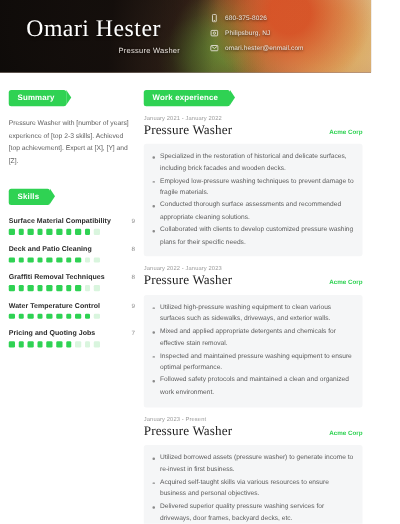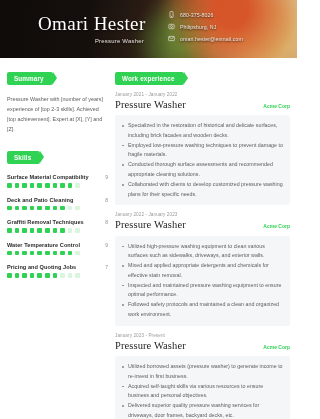--- a/index.html
+++ b/index.html
@@ -32,21 +32,21 @@
       radial-gradient(circle at 12% 30%, rgba(90,62,45,0.9) 0 12%, rgba(0,0,0,0) 40%),
       radial-gradient(circle at 30% 75%, rgba(70,48,34,0.9) 0 12%, rgba(0,0,0,0) 40%),
       linear-gradient(100deg, #1d1613 0%, #241a15 34%, #4a2d1e 52%, #7a4326 66%, #a85c33 80%, #c87b45 100%);
   }
   .header-shade {
     position: absolute; inset: 0;
     background: linear-gradient(95deg, rgba(10,8,7,0.93) 0%, rgba(12,9,8,0.88) 30%,
                 rgba(20,14,11,0.55) 46%, rgba(25,16,12,0.18) 58%, rgba(0,0,0,0.05) 72%);
   }
   .header-inner { position: relative; height: 100%; display: flex; align-items: center; }
-  .name-block { padding-left: 38px; width: 150px; }
+  .name-block { padding-left: 21px; width: 150px; }
   .name {
     font-family: "Liberation Serif", serif;
     font-size: 19px;
     font-weight: 400;
     color: #ffffff;
     letter-spacing: 0.4px;
     line-height: 1.05;
     text-shadow: 0 1px 2px rgba(0,0,0,0.55);
   }
   .role {

